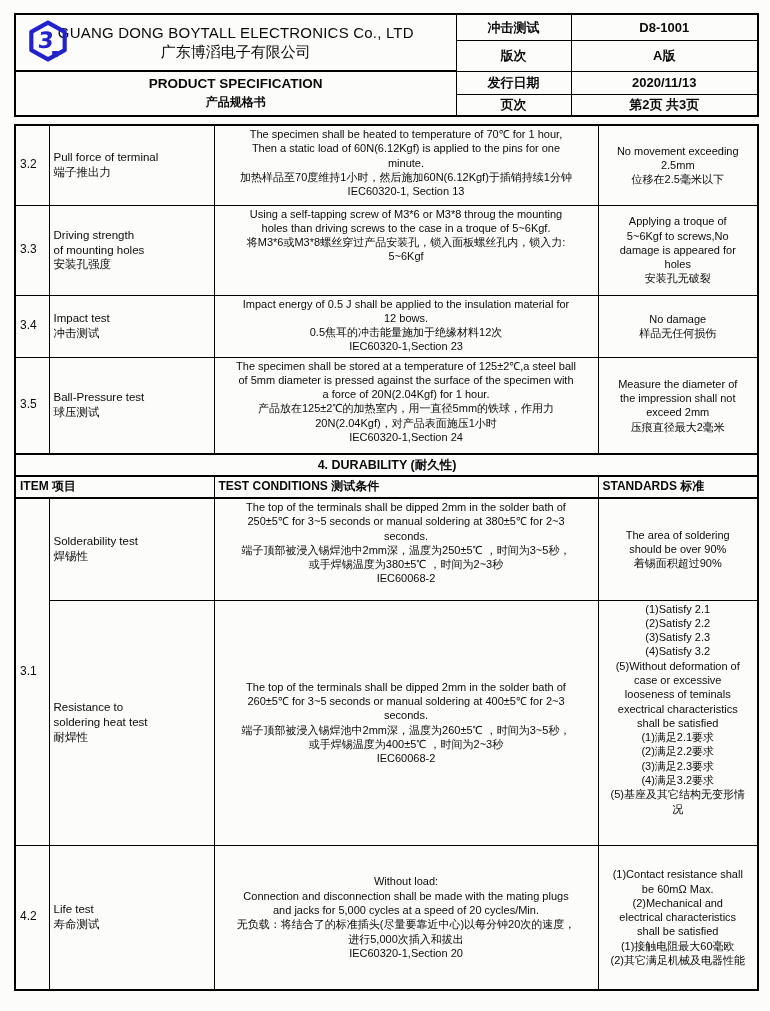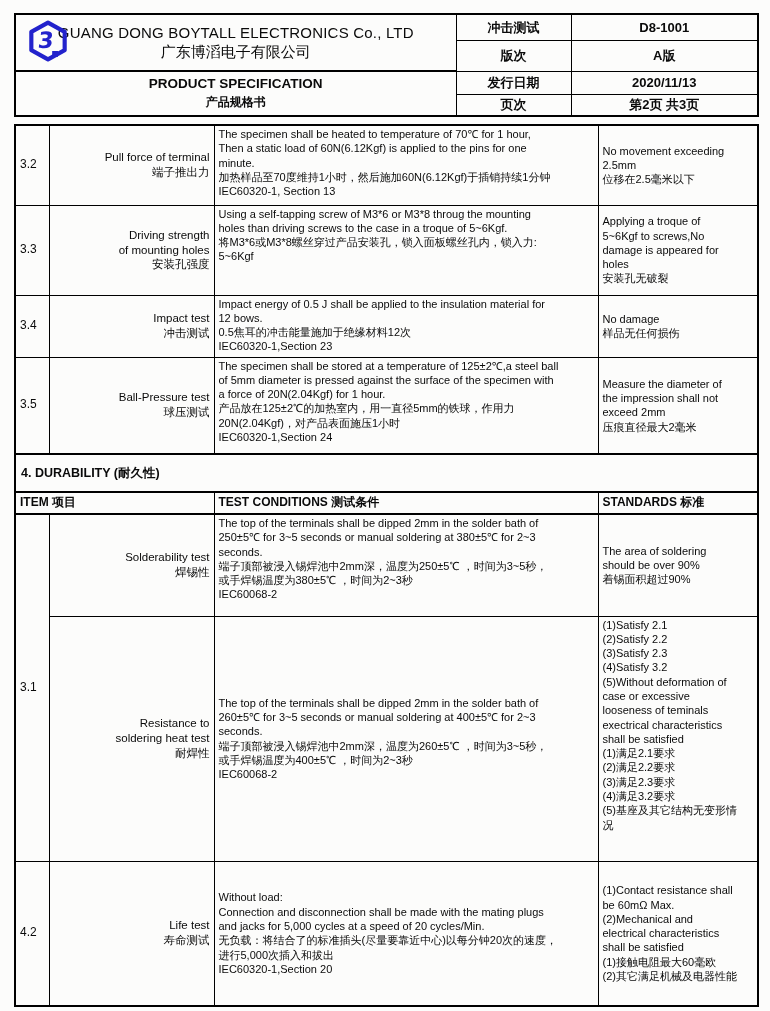--- a/index.html
+++ b/index.html
@@ -21,36 +21,36 @@
   .spec-cell{text-align:center;margin-top:8px;}
   .spec-en{font-weight:bold;font-size:13.5px;}
   .spec-cn{font-weight:bold;font-size:12px;margin-top:3px;}
   .fld-lbl{font-weight:bold;font-size:13px;text-align:center;}
   .fld-val{font-weight:bold;font-size:13px;text-align:center;}
 
   
   .bodytbl{width:743px;border:2px solid #000;margin-top:7px;}
   .bodytbl td{border:1px solid #000;font-size:11px;line-height:1.3;
               padding:1px 4px;vertical-align:top;white-space:pre-line;
-              overflow:hidden;}
+              overflow:hidden;text-align:center;}
   td.no{ text-align:left;vertical-align:middle;font-size:12px;white-space:normal;}
-  td.item{text-align:right;vertical-align:middle;font-size:11.5px;}
+  td.item{text-align:left;vertical-align:middle;font-size:11.5px;}
   td.cond{}
   td.std{vertical-align:middle;}
   td.std-top{vertical-align:top;}
   td.cond-mid{vertical-align:middle;}
   tr.sec-title td{font-weight:bold;font-size:12.5px;vertical-align:middle;
                   white-space:normal;padding-left:5px;
                   border-top:2px solid #000;border-bottom:2px solid #000;}
   tr.cols td{font-weight:bold;font-size:12px;text-align:left;vertical-align:middle;
              white-space:normal;border-bottom:2px solid #000;}
 
   
   .h80{height:80px}.h90{height:90px}.h62{height:62px}.h97{height:97px}
-  .h38{height:38px}.h22{height:22px}.h102{height:102px}.h245{height:245px}.h145{height:145px}
+  .h38{height:22px}.h22{height:22px}.h102{height:102px}.h245{height:245px}.h145{height:145px}
 </style>
 </head>
 <body>
 
 <div class="page">
 
   <table class="hdr">
     <colgroup>
         <col style="width:441px">
         <col style="width:115px">

